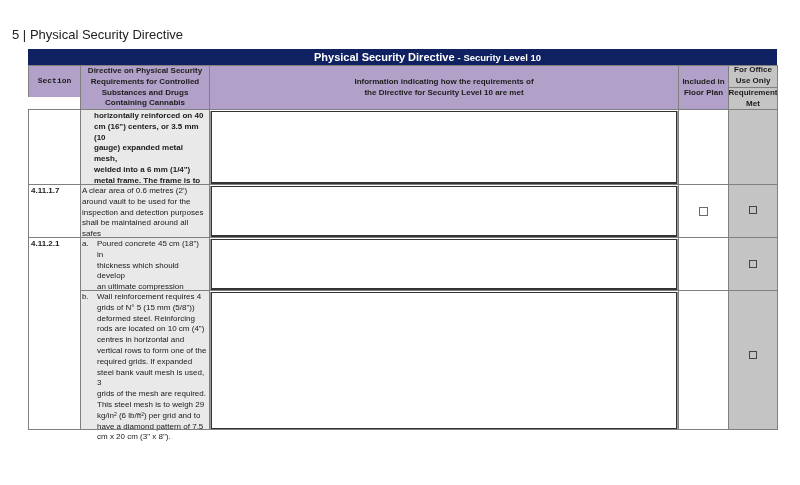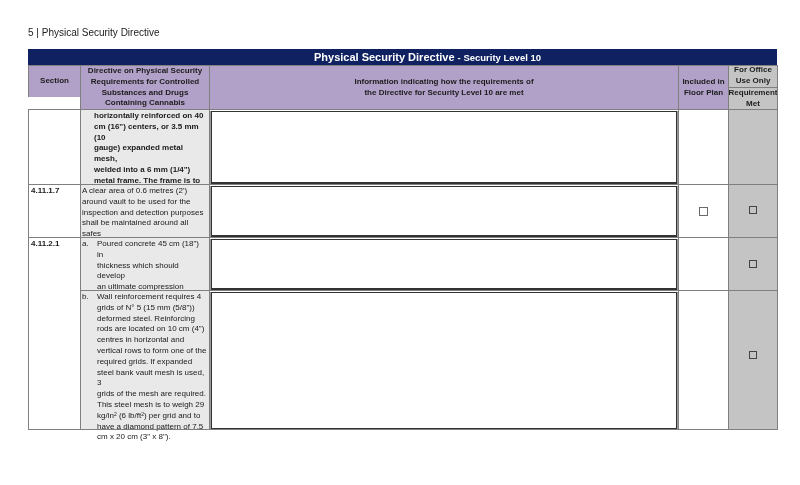--- a/index.html
+++ b/index.html
@@ -1,21 +1,21 @@
 <!DOCTYPE html>
 <html><head>
 <meta charset="utf-8">
 <style>
   * { box-sizing: border-box; margin: 0; padding: 0; }
   html, body { width: 800px; height: 485px; background: #ffffff; overflow: hidden; }
   body { position: relative; font-family: "Liberation Sans", sans-serif; color: #1a1a1a; }
 
   .page-header {
-    position: absolute; left: 28px; top: 27px;
-    font-size: 10px; color: #222;
+    position: absolute; left: 12px; top: 27px;
+    font-size: 13px; color: #222;
   }
 
   .title-bar {
     position: absolute; left: 28px; top: 49px; width: 749px; height: 16px;
     background: #0f2160;
     color: #fff; font-weight: bold;
     display: flex; align-items: center; justify-content: center;
     font-size: 11px; padding-left: 50px;
   }
   .title-bar .lvl { font-size: 9.5px; margin-left: 3px; text-align: right; }
@@ -77,21 +77,21 @@
   <span>5</span>
   <span>|</span>
   <span>Physical Security Directive</span>
 </div>
 
 <div class="title-bar">
   <span>Physical Security Directive</span>
   <span class="lvl">- Security Level 10</span>
 </div>
 
-<div class="cell hdr" style="left:28px;top:65px;width:52px;height:32px;">
+<div class="cell hdr" style="left:28px;top:65px;width:52px;height:32px;font-family:Liberation Mono, monospace;">
   <span>Section</span>
 </div>
 <div class="cell hdr" style="left:80px;top:65px;width:129px;height:44px;padding:0 3px;">
   <span>Directive on Physical Security Requirements for Controlled Substances and Drugs Containing Cannabis</span>
 </div>
 <div class="cell hdr" style="left:209px;top:65px;width:469px;height:44px;flex-direction:column;">
   <span>Information indicating how the requirements of</span>
   <span>the Directive for Security Level 10 are met</span>
 </div>
 <div class="cell hdr" style="left:678px;top:65px;width:50px;height:44px;">

